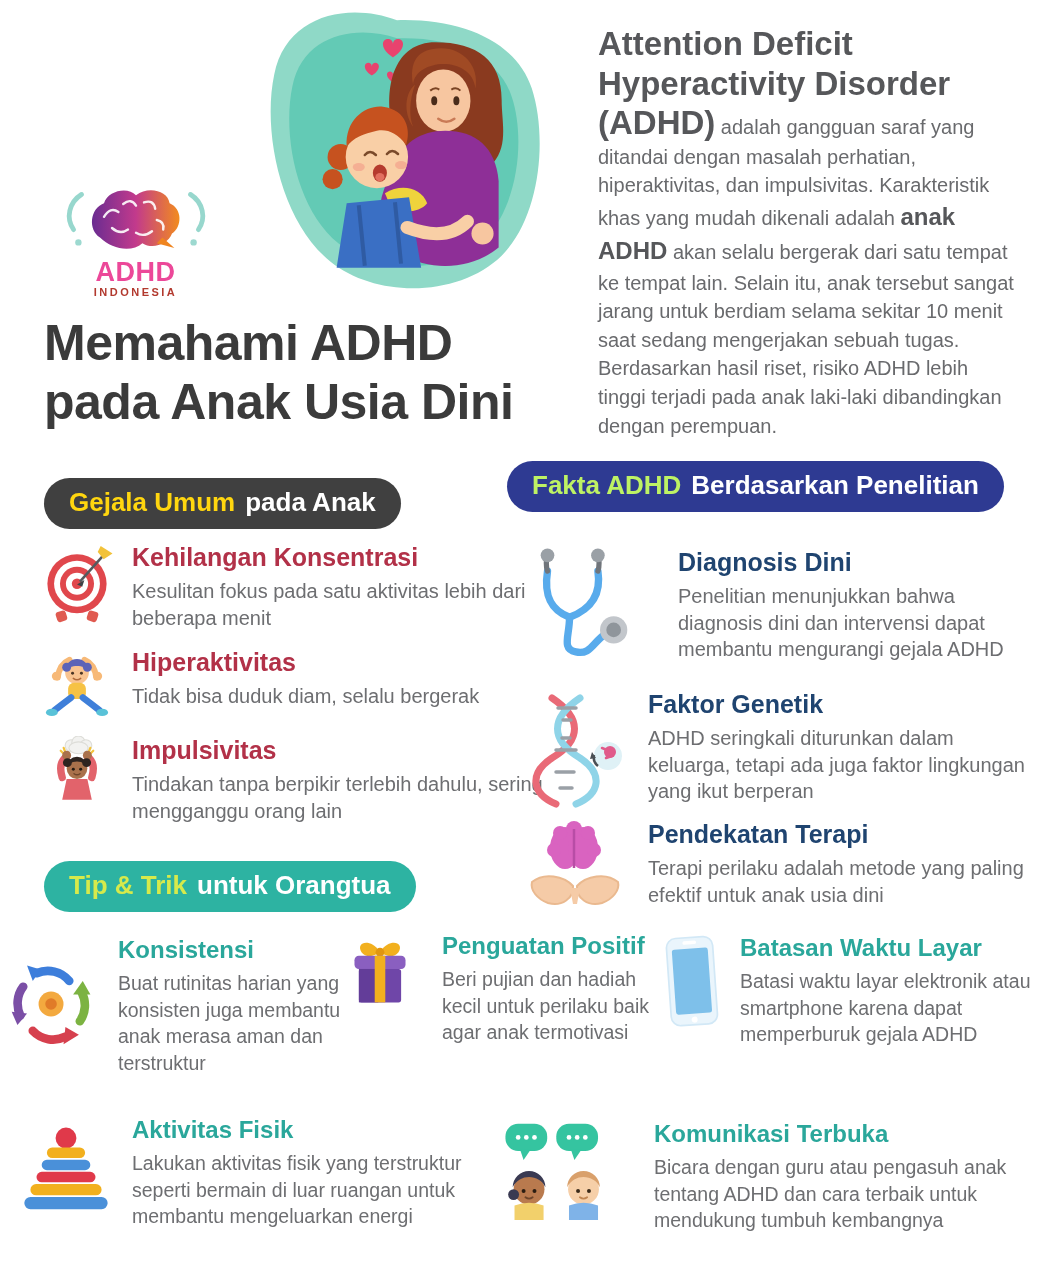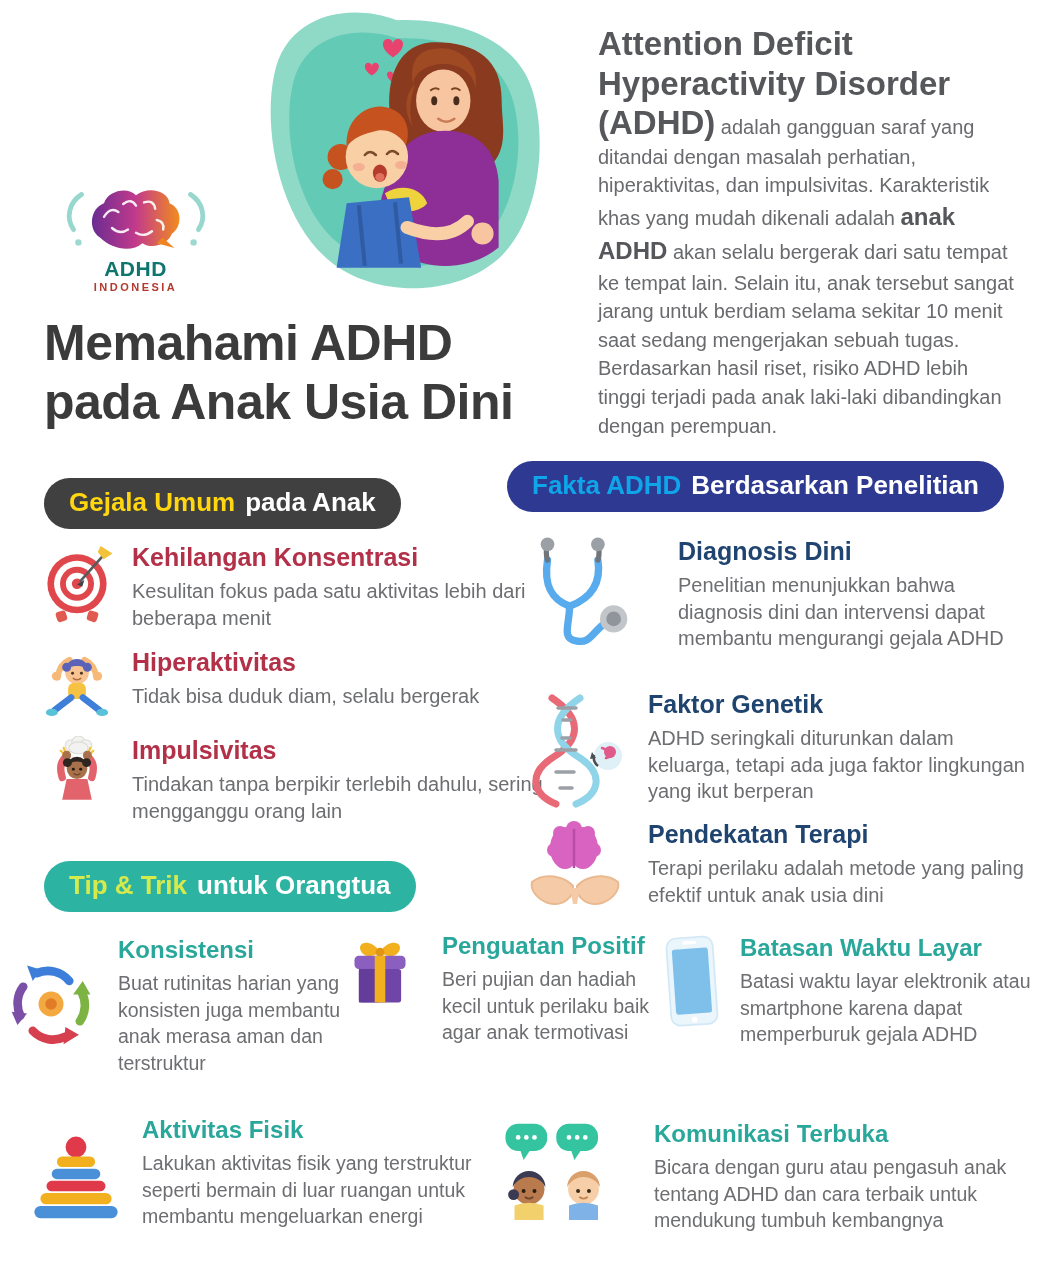--- a/index.html
+++ b/index.html
@@ -5,68 +5,68 @@
   * { box-sizing: border-box; }
   html,body { margin:0; padding:0; background:#ffffff; }
   .page {
     position:relative; width:1041px; height:1280px; background:#ffffff;
     overflow:hidden; font-family:"Liberation Sans", sans-serif;
   }
 
   
   .logo { position:absolute; left:28px; top:180px; width:215px; text-align:center; }
   .logo svg { width:160px; height:96px; display:block; margin:0 auto; }
-  .logo-brand { font-size:21px; font-weight:800; color:#0f766e; line-height:.9; margin-top:-16px; letter-spacing:.5px; }
+  .logo-brand { font-size:27px; font-weight:800; color:#ec4899; line-height:.9; margin-top:-16px; letter-spacing:.5px; }
   .logo-sub { font-size:11px; font-weight:bold; color:#b2392e; letter-spacing:2.5px; margin-top:2px; }
 
   
   .hero { position:absolute; left:236px; top:4px; width:322px; height:302px; }
   .hero svg { width:100%; height:100%; }
 
   
   .intro { position:absolute; left:598px; top:24px; width:422px; font-size:20px; color:#696a6d; line-height:1.43; }
   .intro-heading { font-size:33px; font-weight:bold; color:#56575a; line-height:1.2; }
   .intro-bold { font-size:24px; font-weight:bold; color:#56575a; }
 
   
   .title { position:absolute; left:44px; top:314px; font-size:50px; font-weight:bold; color:#3b3b3b; line-height:1.17; letter-spacing:-.5px; }
 
   
   .badge { position:absolute; display:inline-block; padding:9px 25px 11px; border-radius:999px; font-size:26px; font-weight:bold; white-space:nowrap; }
   .badge .hl { margin-right:10px; }
   .badge-red  { left:44px;  top:478px; background:#404040; }
   .badge-red  .hl { color:#ffd60f; } .badge-red  .rest { color:#ffffff; }
   .badge-blue { left:507px; top:461px; background:#2e3a92; }
-  .badge-blue .hl { color:#0ea5e9; } .badge-blue .rest { color:#ffffff; }
+  .badge-blue .hl { color:#bef264; } .badge-blue .rest { color:#ffffff; }
   .badge-teal { left:44px;  top:861px; background:#2db3a2;text-align:center; }
   .badge-teal .hl { color:#d6ea4b; } .badge-teal .rest { color:#ffffff; }
 
   
   .item { position:absolute; display:flex; gap:18px; align-items:flex-start; }
   .item .icon { flex:0 0 auto; }
   .item h3 { margin:0 0 6px; font-size:25px; font-weight:bold; }
   .item p  { margin:0; font-size:20px; color:#6d6e71; line-height:1.33; }
   .sym h3  { color:#b23148; }
   .fact h3 { color:#1f4470; }
   .tip h3  { color:#2aa79b; font-size:24px; }
   .tip p   { font-size:19.5px; line-height:1.36; }
   .v-center { align-items:center; }
 
   #gejala-1 { left:40px; top:543px; width:492px; }
   #gejala-2 { left:40px; top:648px; width:500px; }
   #gejala-3 { left:40px; top:736px; width:520px; }
 
-  #fakta-1 { left:520px; top:537px; width:518px;gap:40px; }
+  #fakta-1 { left:520px; top:548px; width:518px;gap:40px; }
   #fakta-2 { left:520px; top:690px; width:518px; }
   #fakta-3 { left:520px; top:820px; width:518px; }
 
   #tip-1 { left:4px;   top:936px;  width:338px; }
   #tip-2 { left:336px; top:932px;  width:332px;justify-content:space-between; }
   #tip-3 { left:662px; top:934px;  width:376px; }
-  #tip-4 { left:28px;  top:1116px; width:452px;align-items:flex-end; }
+  #tip-4 { left:18px;  top:1116px; width:452px; }
   #tip-5 { left:500px; top:1120px; width:554px;gap:36px; }
 </style>
 </head>
 <body>
 
 <div class="page">
 
   <div class="logo">
     <svg viewBox="0 0 200 120">
       <defs>

